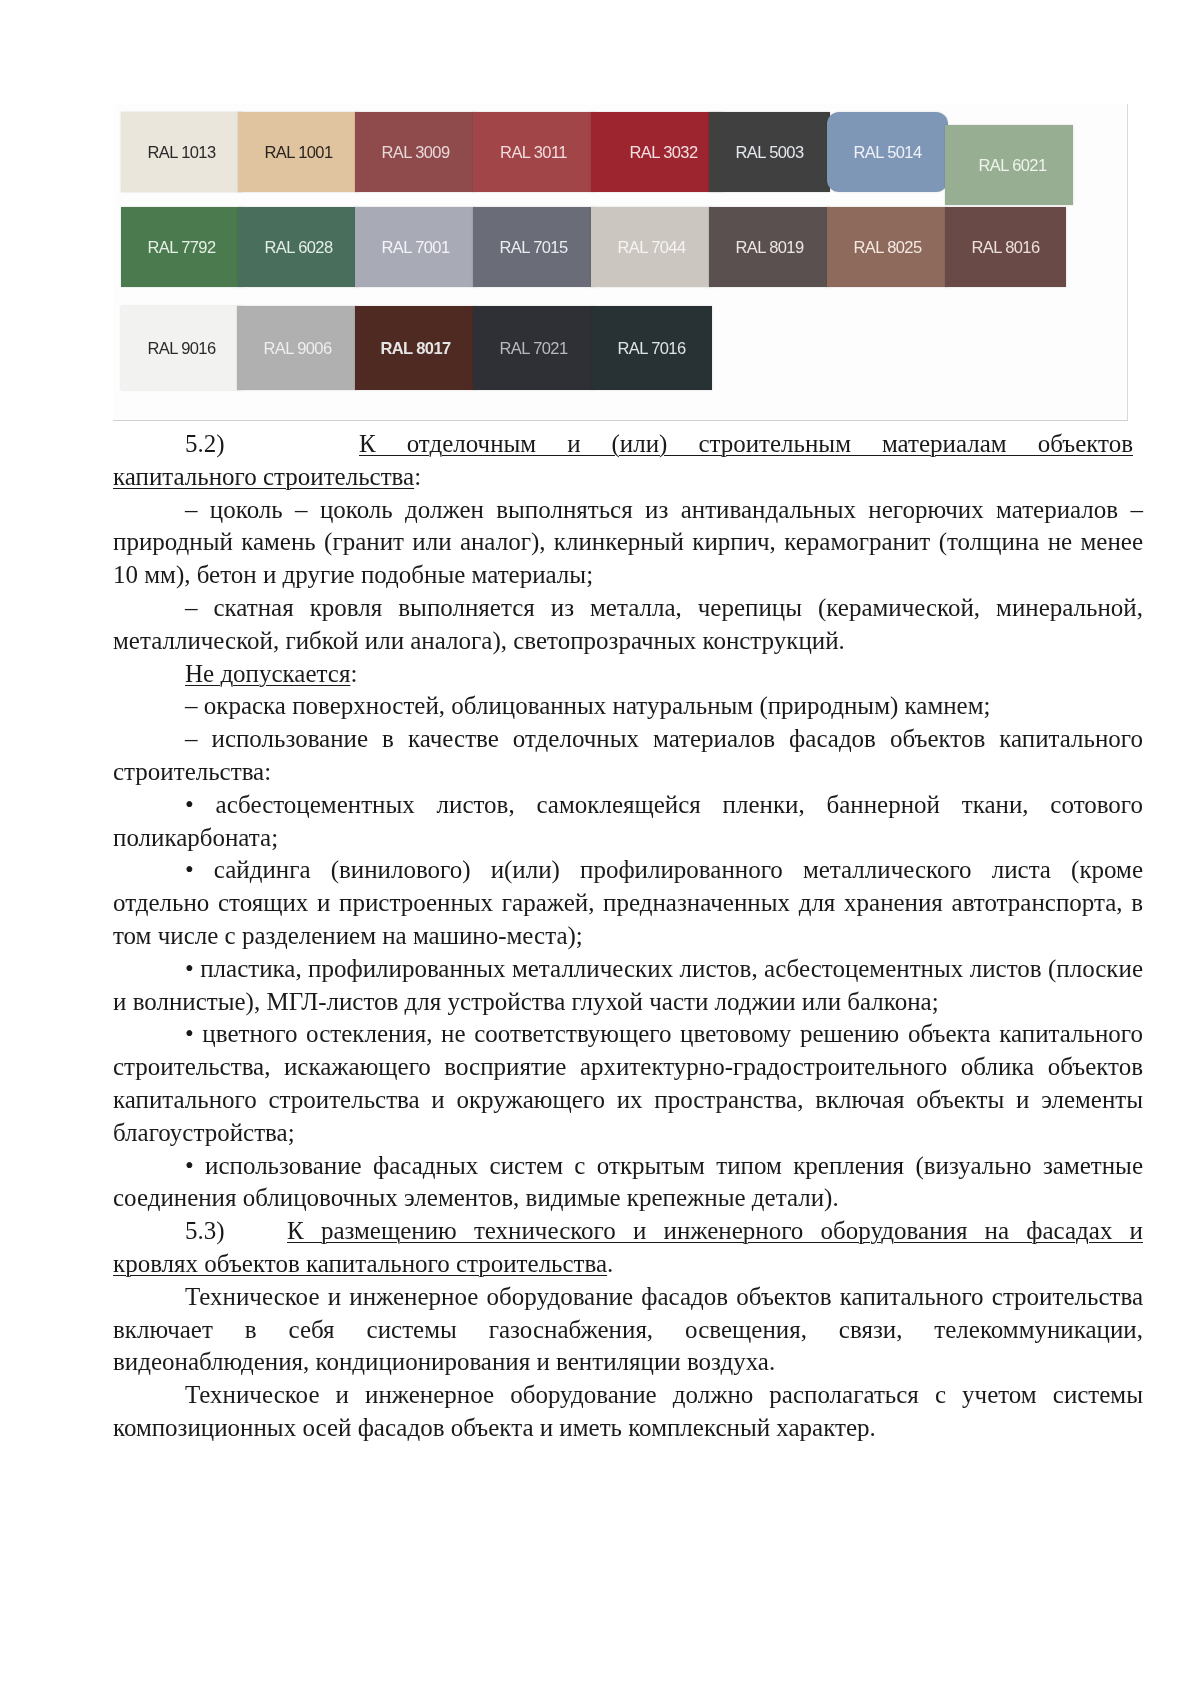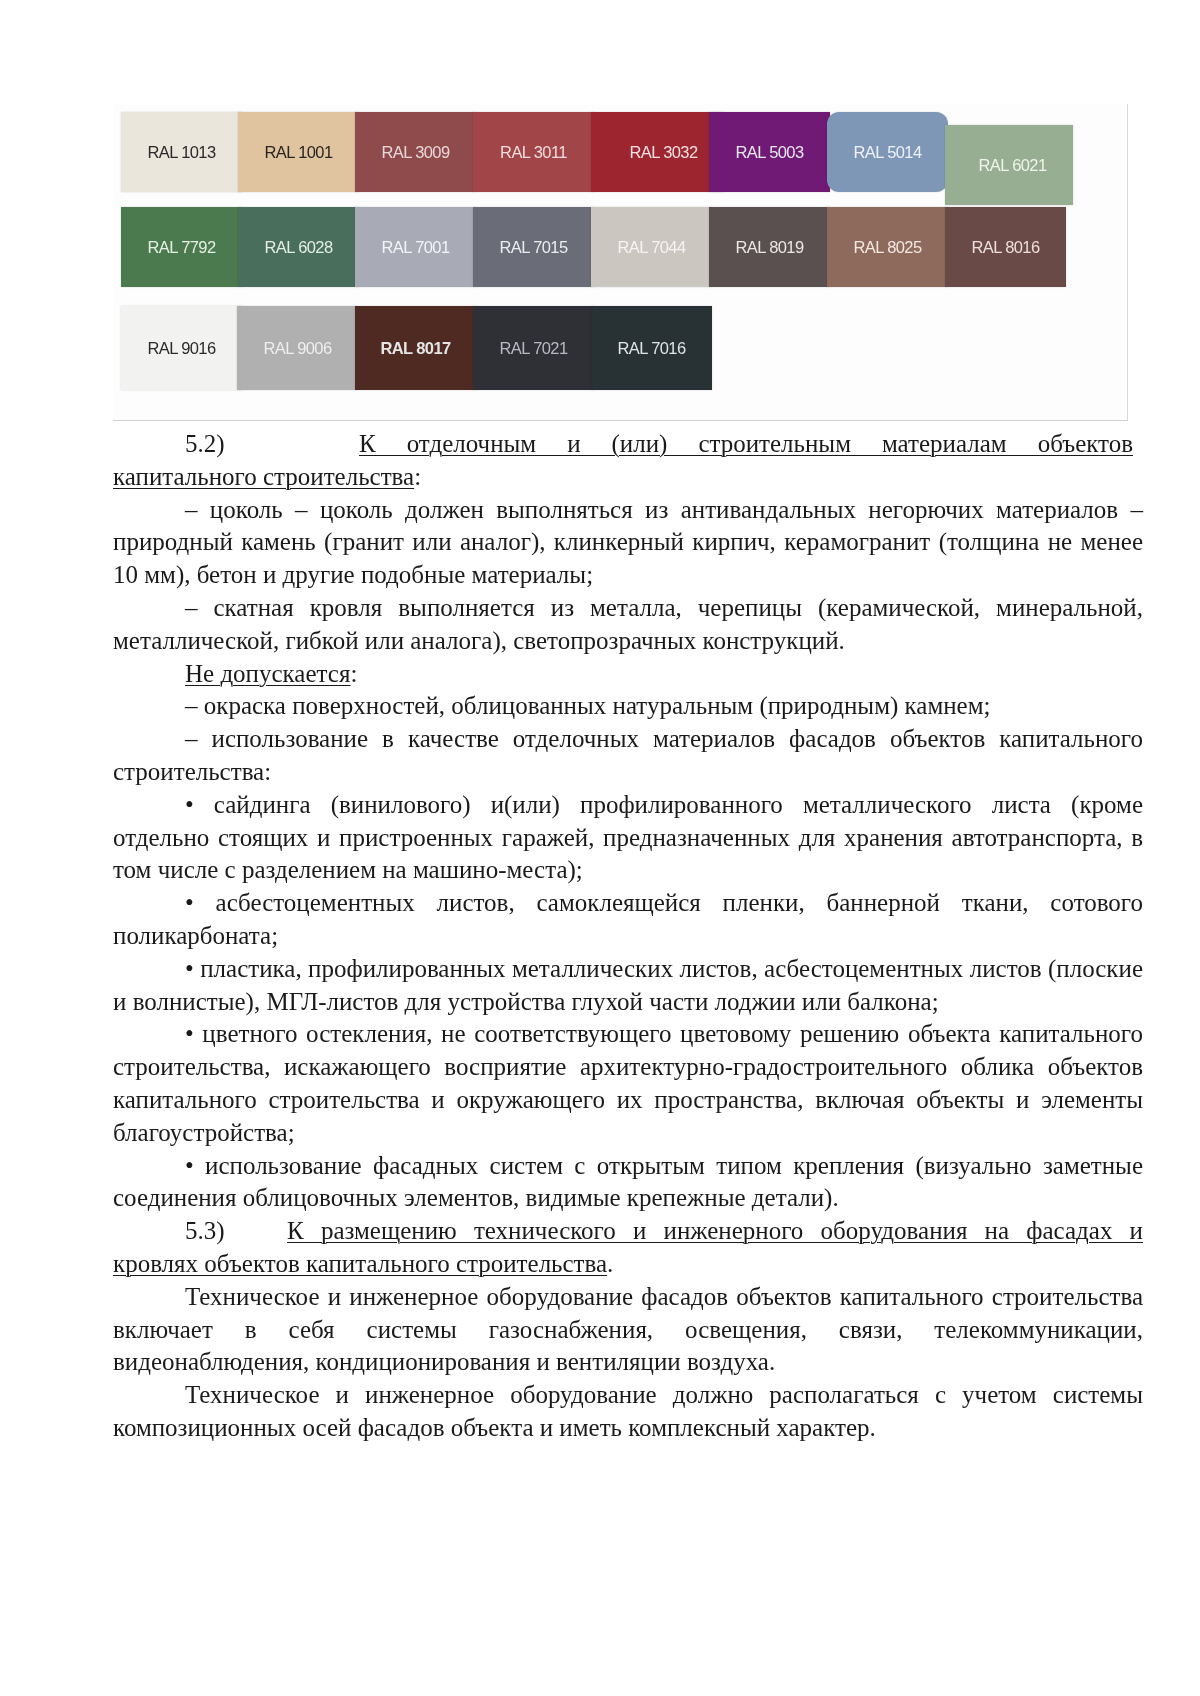--- a/index.html
+++ b/index.html
@@ -18,21 +18,21 @@
 </style>
 </head>
 <body>
 
 <div class="palette" id="palette">
     <div class="swatch" style="left: 8px; top: 8px; height: 80px; background: rgb(235, 230, 220); color: rgb(42, 42, 42);">RAL 1013</div>
     <div class="swatch" style="left: 125px; top: 8px; height: 80px; background: rgb(224, 196, 160); color: rgb(42, 36, 32);">RAL 1001</div>
     <div class="swatch" style="left: 242px; top: 8px; height: 80px; background: rgb(143, 74, 76); color: rgb(232, 216, 216);">RAL 3009</div>
     <div class="swatch" style="left: 360px; top: 8px; height: 80px; background: rgb(162, 69, 73); color: rgb(240, 220, 220);">RAL 3011</div>
     <div class="swatch" style="left: 478px; top: 8px; height: 80px; background: rgb(156, 37, 48); color: rgb(244, 224, 224); padding-left: 12px;">RAL 3032</div>
-    <div class="swatch" style="left: 596px; top: 8px; height: 80px; background: #701a75; color: rgb(228, 232, 240);">RAL 5003</div>
+    <div class="swatch" style="left: 596px; top: 8px; height: 80px; background: #404040; color: rgb(228, 232, 240);">RAL 5003</div>
     <div class="swatch" style="left: 714px; top: 8px; height: 80px; background: rgb(127, 151, 183); color: rgb(238, 242, 248); border-radius: 12px;">RAL 5014</div>
     <div class="swatch" style="left: 832px; top: 21px; height: 80px; background: rgb(152, 174, 146); color: rgb(238, 244, 236); padding-left: 7px;">RAL 6021</div>
     <div class="swatch" style="left: 8px; top: 103px; height: 80px; background: rgb(74, 122, 78); color: rgb(230, 240, 230);">RAL 7792</div>
     <div class="swatch" style="left: 125px; top: 103px; height: 80px; background: rgb(74, 110, 92); color: rgb(228, 237, 232);">RAL 6028</div>
     <div class="swatch" style="left: 242px; top: 103px; height: 80px; background: rgb(168, 170, 182); color: rgb(244, 244, 248);">RAL 7001</div>
     <div class="swatch" style="left: 360px; top: 103px; height: 80px; background: rgb(106, 108, 120); color: rgb(236, 236, 240);">RAL 7015</div>
     <div class="swatch" style="left: 478px; top: 103px; height: 80px; background: rgb(203, 198, 192); color: rgb(246, 244, 242);">RAL 7044</div>
     <div class="swatch" style="left: 596px; top: 103px; height: 80px; background: rgb(90, 80, 80); color: rgb(236, 230, 230);">RAL 8019</div>
     <div class="swatch" style="left: 714px; top: 103px; height: 80px; background: rgb(142, 106, 92); color: rgb(244, 232, 226);">RAL 8025</div>
     <div class="swatch" style="left: 832px; top: 103px; height: 80px; background: rgb(106, 74, 70); color: rgb(236, 224, 222);">RAL 8016</div>
@@ -47,22 +47,22 @@
   <p class="p ind"><span class="num">5.2)</span><span class="u" style="display:inline-block;width:846px;text-align:justify;text-align-last:justify;">К отделочным и (или) строительным материалам объектов</span><br><span class="u">капитального строительства</span><span>:</span></p>
 
   <p class="p ind">– цоколь – цоколь должен выполняться из антивандальных негорючих материалов – природный камень (гранит или аналог), клинкерный кирпич, керамогранит (толщина не менее 10 мм), бетон и другие подобные материалы;</p>
   <p class="p ind">– скатная кровля выполняется из металла, черепицы (керамической, минеральной, металлической, гибкой или аналога), светопрозрачных конструкций.</p>
 
   <p class="p ind"><span class="u">Не допускается</span><span>:</span></p>
 
   <p class="p ind">– окраска поверхностей, облицованных натуральным (природным) камнем;</p>
   <p class="p ind">– использование в качестве отделочных материалов фасадов объектов капитального строительства:</p>
 
+  <p class="p ind">• асбестоцементных листов, самоклеящейся пленки, баннерной ткани, сотового поликарбоната;</p>
   <p class="p ind">• сайдинга (винилового) и(или) профилированного металлического листа (кроме отдельно стоящих и пристроенных гаражей, предназначенных для хранения автотранспорта, в том числе с разделением на машино-места);</p>
-  <p class="p ind">• асбестоцементных листов, самоклеящейся пленки, баннерной ткани, сотового поликарбоната;</p>
   <p class="p ind">• пластика, профилированных металлических листов, асбестоцементных листов (плоские и волнистые), МГЛ-листов для устройства глухой части лоджии или балкона;</p>
   <p class="p ind">• цветного остекления, не соответствующего цветовому решению объекта капитального строительства, искажающего восприятие архитектурно-градостроительного облика объектов капитального строительства и окружающего их пространства, включая объекты и элементы благоустройства;</p>
   <p class="p ind">•   использование фасадных систем с открытым типом крепления (визуально заметные соединения облицовочных элементов, видимые крепежные детали).</p>
 
   <p class="p ind"><span class="num">5.3)</span><span class="u">К размещению технического и инженерного оборудования на фасадах и кровлях объектов капитального строительства</span><span>.</span></p>
 
   <p class="p ind">Техническое и инженерное оборудование фасадов объектов капитального строительства включает в себя системы газоснабжения, освещения, связи, телекоммуникации, видеонаблюдения, кондиционирования и вентиляции воздуха.</p>
   <p class="p ind">Техническое и инженерное оборудование должно располагаться с учетом системы композиционных осей фасадов объекта и иметь комплексный характер.</p>
 </div>
 

